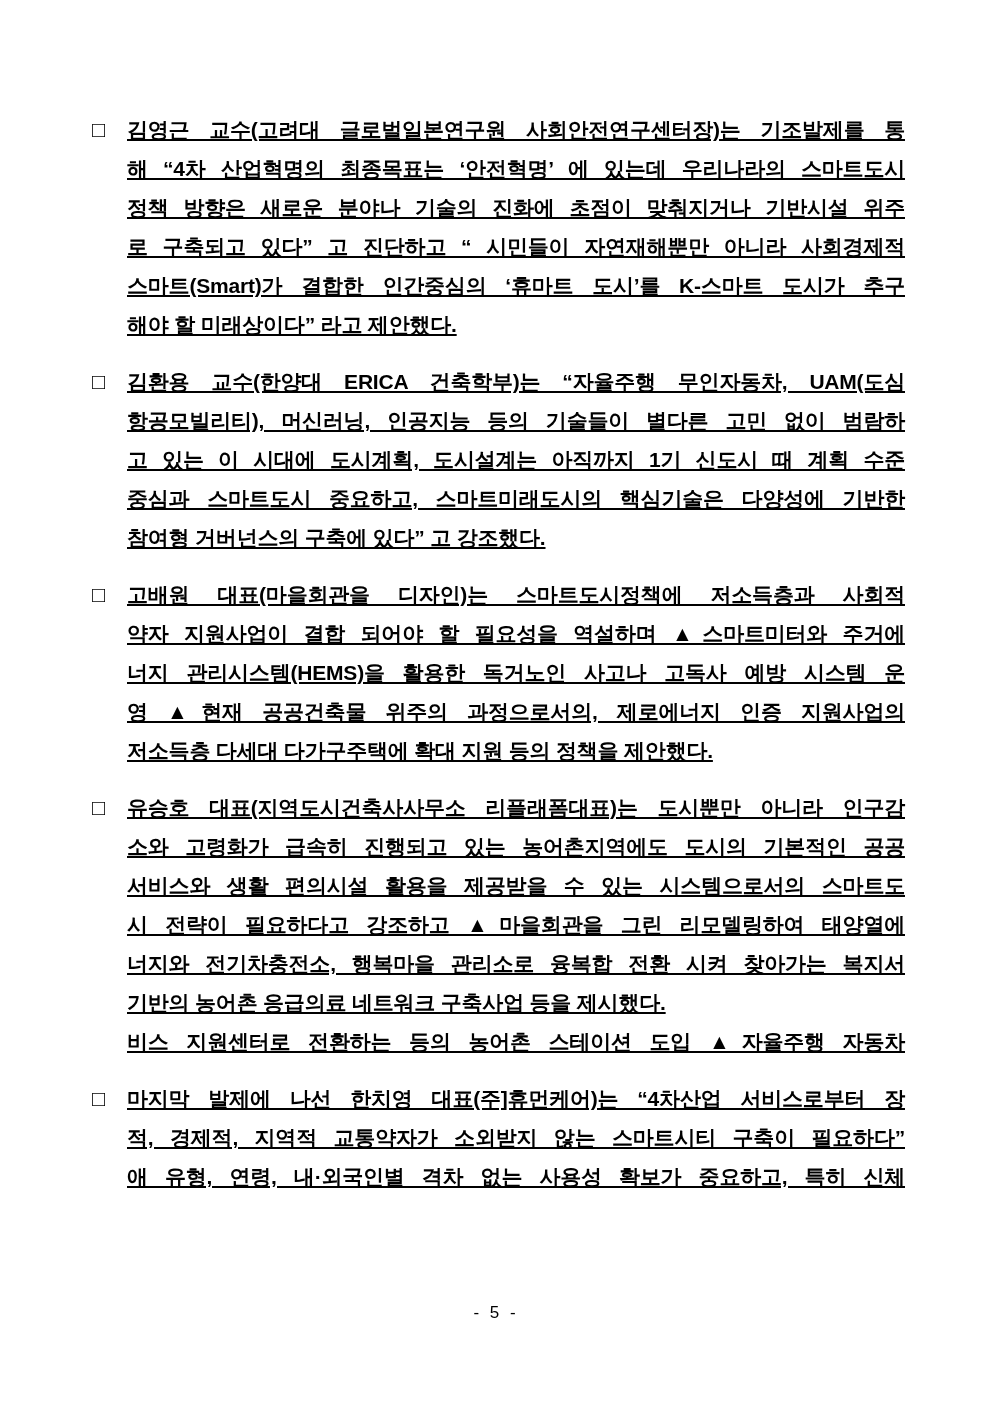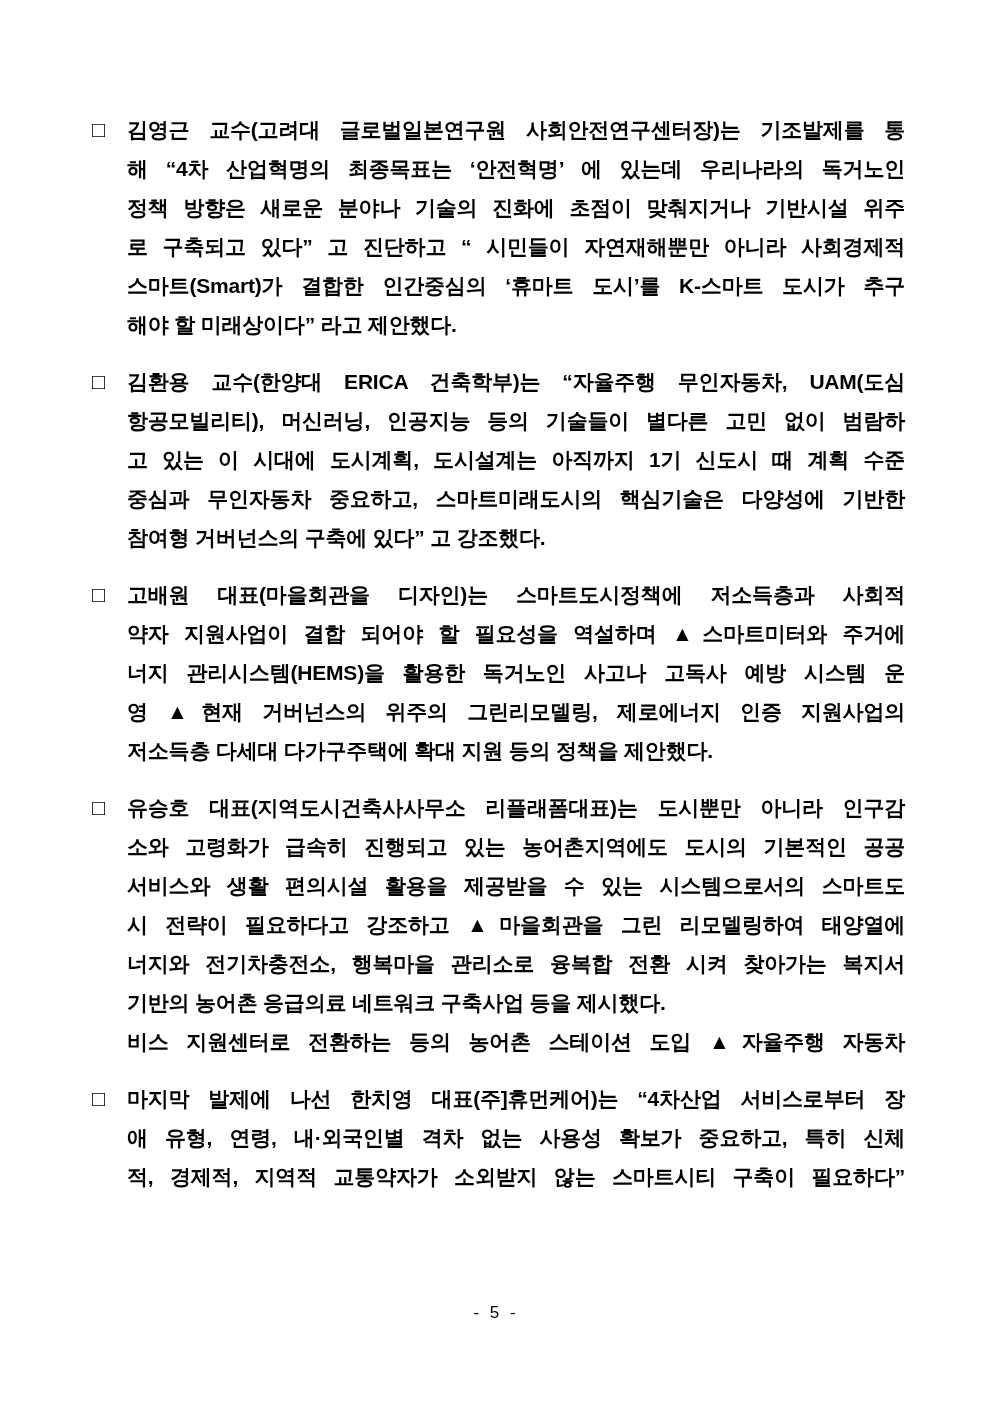--- a/index.html
+++ b/index.html
@@ -37,20 +37,21 @@
     top: 0;
     font-size: 22px;
     font-weight: 400;
     line-height: 39px;
   }
   .line {
     text-align: justify;
     -moz-text-align-last: justify;
     text-align-last: justify;
     word-break: keep-all;
+    text-decoration: underline;
   }
   .line.last {
     -moz-text-align-last: left;
     text-align-last: left;
   }
   .footer {
     position: absolute;
     top: 1303px;
     left: 0;
     width: 100%;
@@ -62,55 +63,55 @@
   }
 </style>
 </head>
 <body>
 
 <div class="page">
   <div class="content" id="doc-body">
       <div class="para">
         <span class="bullet">□</span>
         <div class="line">김영근 교수(고려대 글로벌일본연구원 사회안전연구센터장)는 기조발제를 통</div>
-        <div class="line">해 “4차 산업혁명의 최종목표는 ‘안전혁명’ 에 있는데 우리나라의 독거노인</div>
+        <div class="line">해 “4차 산업혁명의 최종목표는 ‘안전혁명’ 에 있는데 우리나라의 스마트도시</div>
         <div class="line">정책 방향은 새로운 분야나 기술의 진화에 초점이 맞춰지거나 기반시설 위주</div>
         <div class="line">로 구축되고 있다” 고 진단하고 “ 시민들이 자연재해뿐만 아니라 사회경제적</div>
         <div class="line">스마트(Smart)가 결합한 인간중심의 ‘휴마트 도시’를 K-스마트 도시가 추구</div>
         <div class="line last">해야 할 미래상이다” 라고 제안했다.</div>
       </div>
       <div class="para">
         <span class="bullet">□</span>
         <div class="line">김환용 교수(한양대 ERICA 건축학부)는 “자율주행 무인자동차, UAM(도심</div>
         <div class="line">항공모빌리티), 머신러닝, 인공지능 등의 기술들이 별다른 고민 없이 범람하</div>
         <div class="line">고 있는 이 시대에 도시계획, 도시설계는 아직까지 1기 신도시 때 계획 수준</div>
-        <div class="line">중심과 무인자동차 중요하고, 스마트미래도시의 핵심기술은 다양성에 기반한</div>
+        <div class="line">중심과 스마트도시 중요하고, 스마트미래도시의 핵심기술은 다양성에 기반한</div>
         <div class="line last">참여형 거버넌스의 구축에 있다” 고 강조했다.</div>
       </div>
       <div class="para">
         <span class="bullet">□</span>
         <div class="line">고배원 대표(마을회관을 디자인)는 스마트도시정책에 저소득층과 사회적</div>
         <div class="line">약자 지원사업이 결합 되어야 할 필요성을 역설하며 ▲스마트미터와 주거에</div>
         <div class="line">너지 관리시스템(HEMS)을 활용한 독거노인 사고나 고독사 예방 시스템 운</div>
-        <div class="line">영 ▲현재 거버넌스의 위주의 그린리모델링, 제로에너지 인증 지원사업의</div>
+        <div class="line">영 ▲현재 공공건축물 위주의 과정으로서의, 제로에너지 인증 지원사업의</div>
         <div class="line last">저소득층 다세대 다가구주택에 확대 지원 등의 정책을 제안했다.</div>
       </div>
       <div class="para">
         <span class="bullet">□</span>
         <div class="line">유승호 대표(지역도시건축사사무소 리플래폼대표)는 도시뿐만 아니라 인구감</div>
         <div class="line">소와 고령화가 급속히 진행되고 있는 농어촌지역에도 도시의 기본적인 공공</div>
         <div class="line">서비스와 생활 편의시설 활용을 제공받을 수 있는 시스템으로서의 스마트도</div>
         <div class="line">시 전략이 필요하다고 강조하고 ▲마을회관을 그린 리모델링하여 태양열에</div>
         <div class="line">너지와 전기차충전소, 행복마을 관리소로 융복합 전환 시켜 찾아가는 복지서</div>
         <div class="line last">기반의 농어촌 응급의료 네트워크 구축사업 등을 제시했다.</div>
         <div class="line">비스 지원센터로 전환하는 등의 농어촌 스테이션 도입 ▲자율주행 자동차</div>
       </div>
       <div class="para">
         <span class="bullet">□</span>
         <div class="line">마지막 발제에 나선 한치영 대표(주]휴먼케어)는 “4차산업 서비스로부터 장</div>
+        <div class="line">적, 경제적, 지역적 교통약자가 소외받지 않는 스마트시티 구축이 필요하다”</div>
         <div class="line">애 유형, 연령, 내·외국인별 격차 없는 사용성 확보가 중요하고, 특히 신체</div>
-        <div class="line">적, 경제적, 지역적 교통약자가 소외받지 않는 스마트시티 구축이 필요하다”</div>
       </div>
     </div>
   <div class="footer">
     <span>- 5 -</span>
   </div>
 </div>
 
 </body></html>

